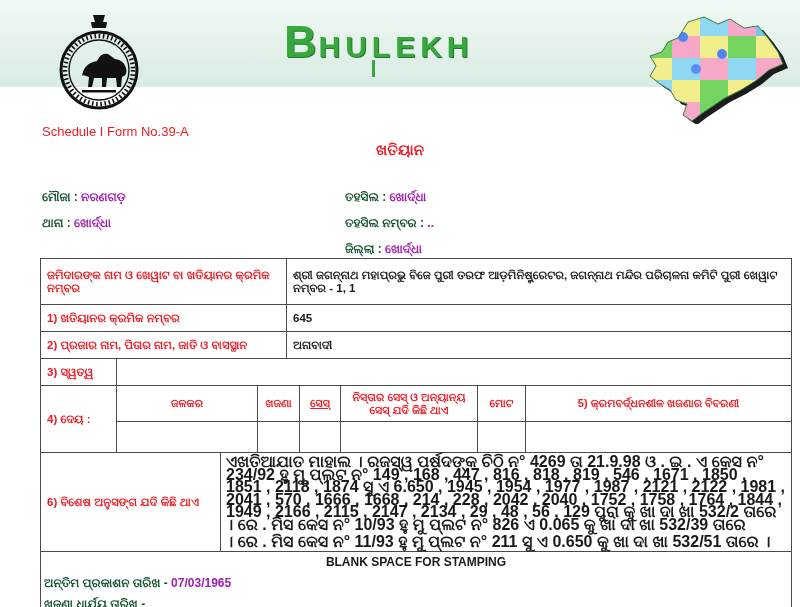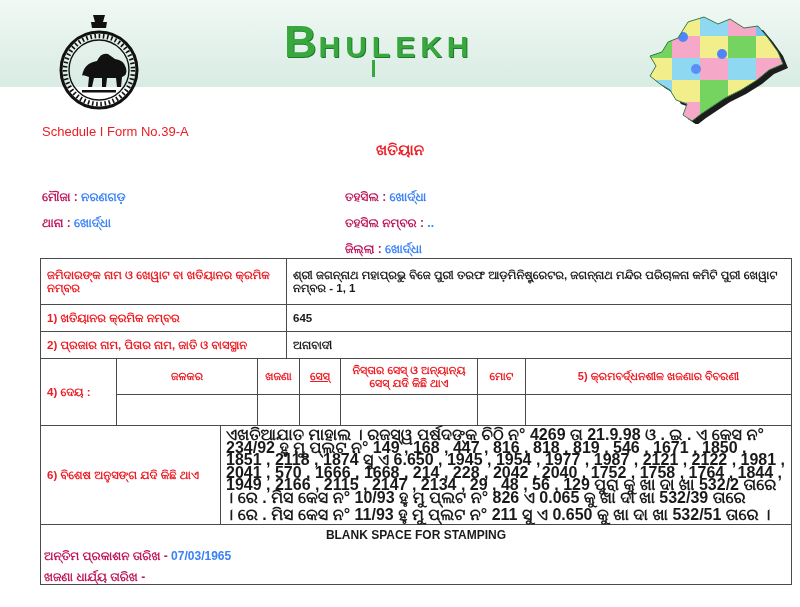--- a/index.html
+++ b/index.html
@@ -21,22 +21,22 @@
   
   .schedule { position:absolute; left:42px; top:124px; font-size:13px; color:#ed1c24; }
   .doc-title { position:absolute; left:0; top:141px; width:800px; text-align:center;
                font-size:15px; font-weight:700; color:#ed1c24; }
 
   
   .info-col { position:absolute; top:184px; }
   .info-left { left:42px; }
   .info-right { left:345px; }
   .info-line { height:26px; line-height:26px; font-size:12px; font-weight:700; white-space:nowrap; }
-  .red { color:#be185d; }
-  .val { color:#3b82f6; }
+  .red { color:#14532d; }
+  .val { color:#a21caf; }
 
   
   .rec-table { position:absolute; left:40px; top:258px; width:752px; border:1px solid #4a4a4a;
                font-size:11.5px; color:#1a1a1a; }
   .trow { display:flex; border-bottom:1px solid #4a4a4a; align-items:stretch; }
   .cell { padding:3px 6px; display:flex; align-items:center; }
   .lab { color:#ed1c24; font-weight:600; }
   .blk { color:#1a1a1a; font-weight:700; }
   .br { border-right:1px solid #4a4a4a; }
   .w246 { width:246px; flex:none; }
@@ -141,20 +141,24 @@
     <div class="trow h27">
       <div class="cell lab w246 br">1) ଖତିୟାନର କ୍ରମିକ ନମ୍ବର</div>
       <div class="cell blk fx">645</div>
     </div>
 
     <div class="trow h27">
       <div class="cell lab w246 br">2) ପ୍ରଜାର ନାମ, ପିତାର ନାମ, ଜାତି ଓ ବାସସ୍ଥାନ</div>
       <div class="cell blk fx">ଅନାବାଦୀ</div>
     </div>
 
+    <div class="trow h27">
+      <div class="cell lab w76 br">3) ସ୍ୱତ୍ୱ</div>
+      <div class="cell blk fx"></div>
+    </div>
 
     <div class="trow">
       <div class="cell lab w76 br">4) ଦେୟ :</div>
       <div class="dues-grid">
         <div class="dues-hrow">
           <div class="dcell lab dw141 br">ଜଳକର</div>
           <div class="dcell lab dw42 br">ଖଜଣା</div>
           <div class="dcell lab dw41 br">ସେସ୍</div>
           <div class="dcell lab dw137 br">ନିସ୍ତାର ସେସ୍ ଓ ଅନ୍ୟାନ୍ୟ ସେସ୍ ଯଦି କିଛି ଥାଏ</div>
           <div class="dcell lab dw48 br">ମୋଟ</div>

